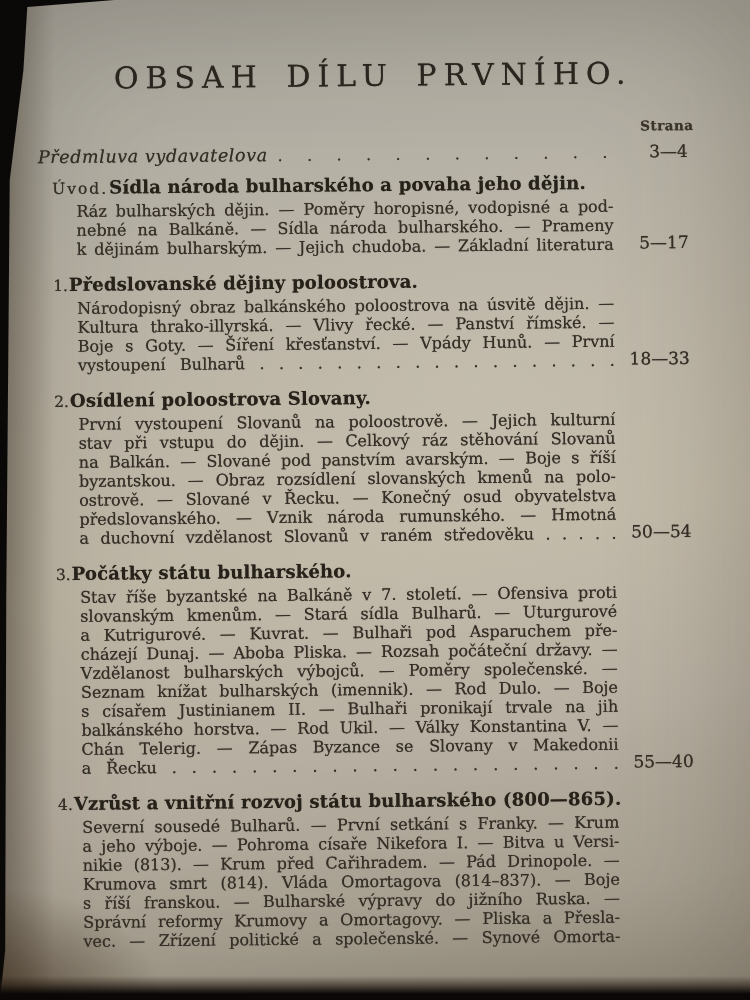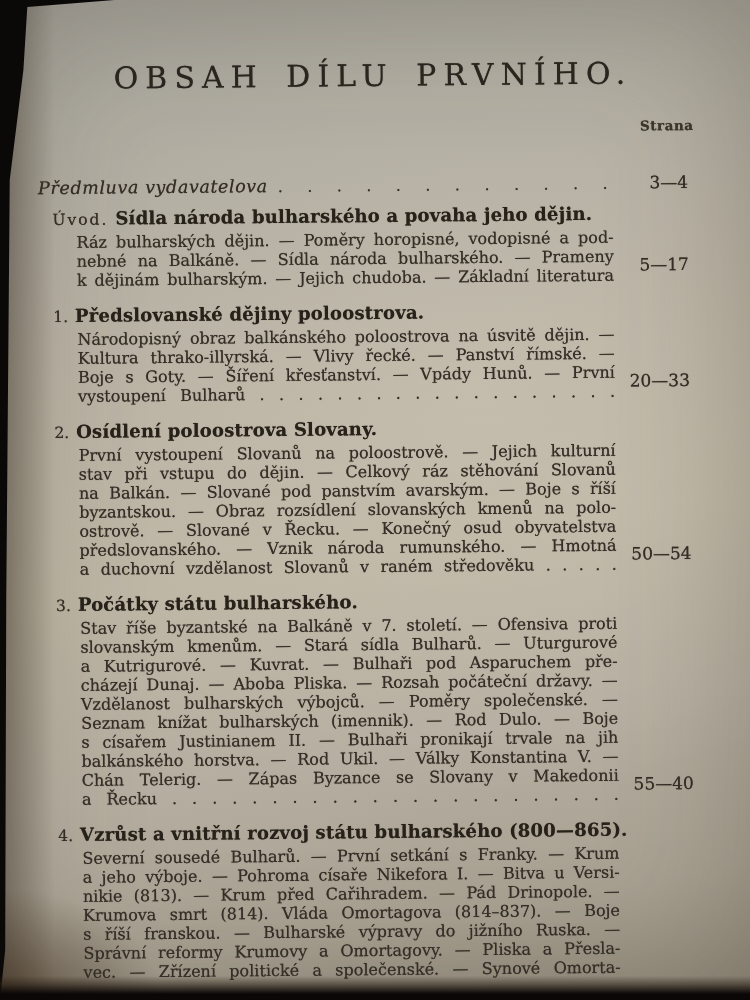--- a/index.html
+++ b/index.html
@@ -49,35 +49,35 @@
     font-size:13.5px;font-weight:bold;letter-spacing:0.5px;color:#3a342b;
   }
   .preface-row{
     margin-top:8px;display:flex;align-items:baseline;font-size:17.5px;
   }
   .preface-label{font-style:italic;letter-spacing:0.6px;white-space:nowrap;}
   .preface-dots{
     flex:1;white-space:nowrap;overflow:hidden;
     letter-spacing:10px;margin:0 4px 0 10px;font-size:15px;
   }
-  .preface-pages{min-width:88px;box-sizing:border-box;text-align:right;padding-right:22px;font-size:17px;margin-top:31px;}
+  .preface-pages{min-width:88px;box-sizing:border-box;text-align:right;padding-right:22px;font-size:17px;}
   .toc-section{position:relative;margin-top:15px;padding-left:14px;}
   .toc-section.sec-uvod{margin-top:10px;}
   .sec-head{font-size:18px;white-space:nowrap;}
-  .sec-num{font-size:15.5px;margin-right:7px;color:#332d25;}
+  .sec-num{font-size:15.5px;margin-right:1px;color:#332d25;}
   .sec-uvod .sec-num{letter-spacing:2px;}
   .sec-title{font-weight:bold;font-size:18px;letter-spacing:0.2px;color:#262119;}
   .sec-body{
     margin-top:4px;padding-left:24px;padding-right:97px;
     font-size:16px;line-height:19px;
     white-space:pre-wrap;
     text-align:justify;text-align-last:justify;
     color:#342e26;
   }
-  .sec-pages{position:absolute;right:22px;bottom:10px;font-size:17px;color:#332d25;}
+  .sec-pages{position:absolute;right:22px;bottom:1px;font-size:17px;color:#332d25;}
 </style>
 </head>
 <body>
 
 <div id="stage">
   <div class="paper"></div>
   <div class="left-shade"></div>
   <div class="corner-shade"></div>
 
   <div class="page-content">
@@ -102,21 +102,21 @@
     </section>
 
     <section class="toc-section">
       <div class="sec-head">
         <span class="sec-num">1.</span><span class="sec-title">Předslovanské dějiny poloostrova.</span>
       </div>
       <div class="sec-body">Národopisný obraz balkánského poloostrova na úsvitě dějin. —
 Kultura thrako-illyrská. — Vlivy řecké. — Panství římské. —
 Boje s Goty. — Šíření křesťanství. — Vpády Hunů. — První
 vystoupení Bulharů . . . . . . . . . . . . . . . . . . .</div>
-      <span class="sec-pages">20—33</span>
+      <span class="sec-pages">18—33</span>
     </section>
 
     <section class="toc-section">
       <div class="sec-head">
         <span class="sec-num">2.</span><span class="sec-title">Osídlení poloostrova Slovany.</span>
       </div>
       <div class="sec-body">První vystoupení Slovanů na poloostrově. — Jejich kulturní
 stav při vstupu do dějin. — Celkový ráz stěhování Slovanů
 na Balkán. — Slované pod panstvím avarským. — Boje s říší
 byzantskou. — Obraz rozsídlení slovanských kmenů na polo-

